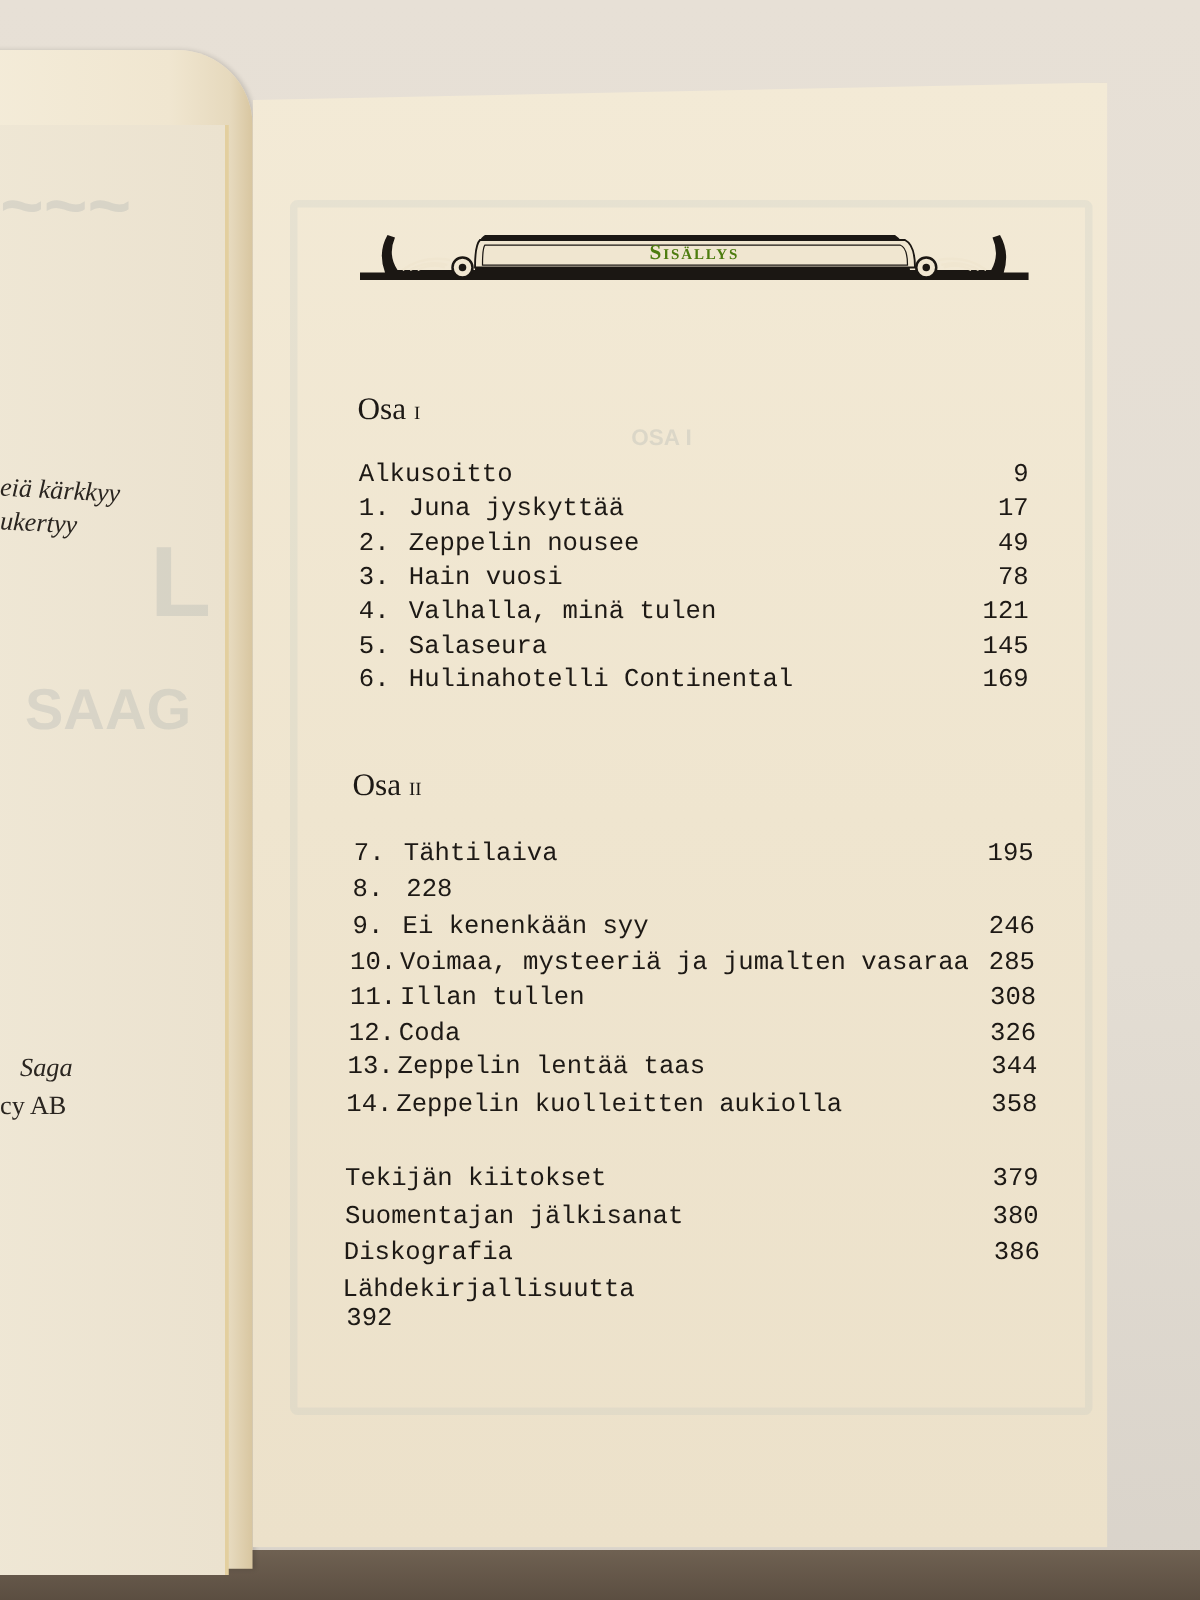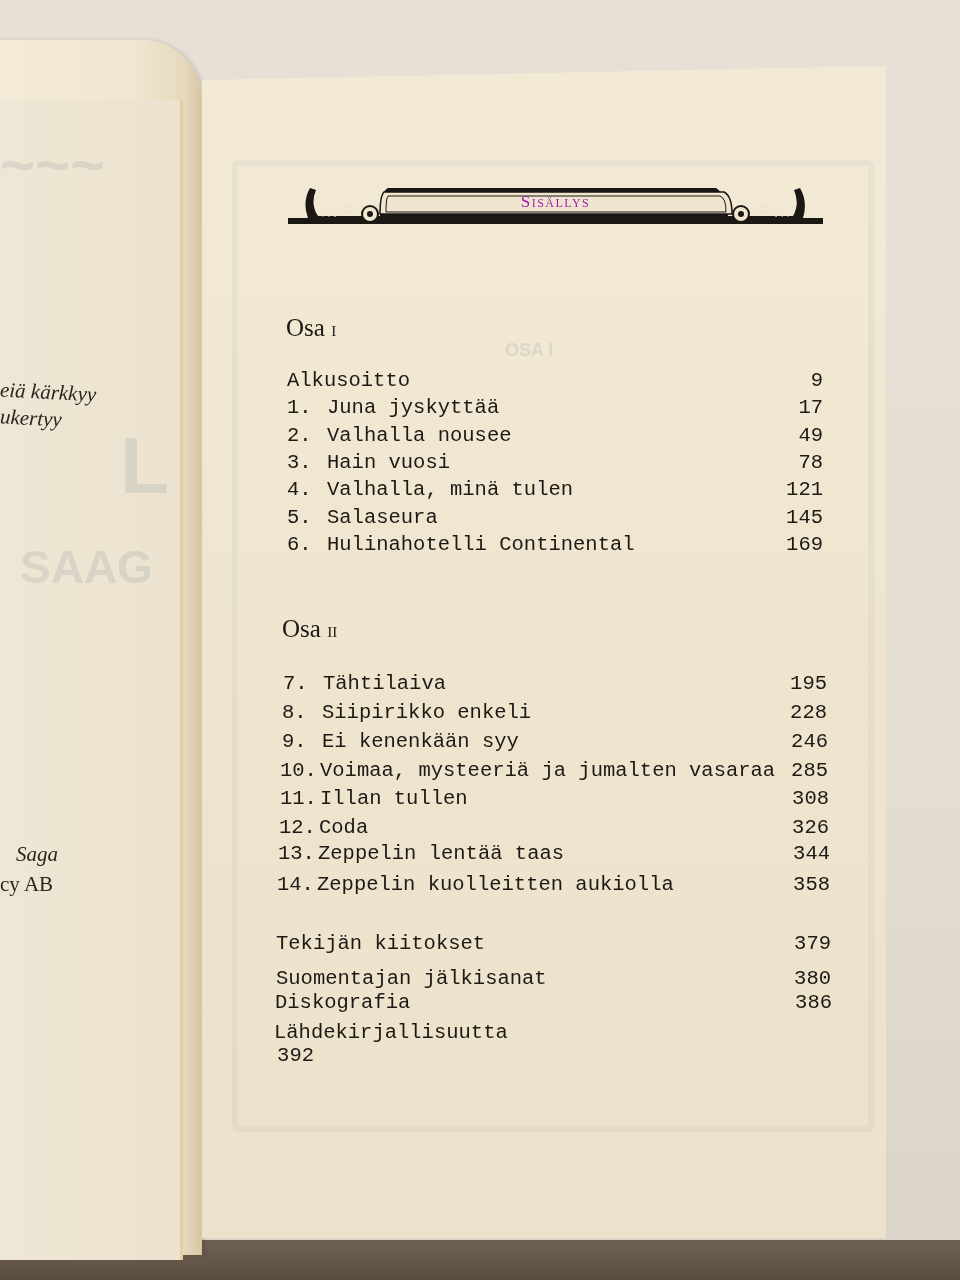--- a/index.html
+++ b/index.html
@@ -41,22 +41,22 @@
   .ghost-frame {
     position: absolute; left: 232px; top: 160px; width: 630px; height: 960px;
     border: 6px solid rgba(150,170,180,0.12); border-radius: 6px;
   }
   .banner {
     position: absolute; left: 288px; top: 178px; width: 535px; height: 52px;
   }
   .banner svg { position: absolute; left: 0; top: 0; }
   .banner-title {
     position: absolute; left: 0; width: 100%; top: 14px; text-align: center;
-    font-size: 17px; letter-spacing: 1.5px; font-variant: small-caps; color: #a21caf;
-    font-weight: normal;
+    font-size: 17px; letter-spacing: 1.5px; font-variant: small-caps; color: #4d7c0f;
+    font-weight: bold;
   }
   .part-heading {
     position: absolute; font-size: 25px; color: #1d1915;
   }
   .part-heading .sc { font-variant: small-caps; font-size: 22px; }
   .toc-row {
     position: absolute; height: 28px; font-size: 20.5px; color: #1d1915;
     display: flex; align-items: baseline; font-family: Liberation Mono, monospace;
   }
   .toc-num { display: inline-block; width: 40px; }
@@ -107,21 +107,21 @@
   <span class="toc-title">Alkusoitto</span>
   <span class="toc-page">9</span>
 </div>
 <div class="toc-row" style="left:287px;top:396px;width:536px;">
   <span class="toc-num">1.</span>
   <span class="toc-title">Juna jyskyttää</span>
   <span class="toc-page">17</span>
 </div>
 <div class="toc-row" style="left:287px;top:424px;width:536px;">
   <span class="toc-num">2.</span>
-  <span class="toc-title">Valhalla nousee</span>
+  <span class="toc-title">Zeppelin nousee</span>
   <span class="toc-page">49</span>
 </div>
 <div class="toc-row" style="left:287px;top:451px;width:536px;">
   <span class="toc-num">3.</span>
   <span class="toc-title">Hain vuosi</span>
   <span class="toc-page">78</span>
 </div>
 <div class="toc-row" style="left:287px;top:478px;width:536px;">
   <span class="toc-num">4.</span>
   <span class="toc-title">Valhalla, minä tulen</span>
@@ -143,21 +143,20 @@
   <span class="sc">ii</span>
 </div>
 
 <div class="toc-row" style="left:283px;top:672px;width:544px;">
   <span class="toc-num">7.</span>
   <span class="toc-title">Tähtilaiva</span>
   <span class="toc-page">195</span>
 </div>
 <div class="toc-row" style="left:282px;top:701px;width:545px;">
   <span class="toc-num">8.</span>
-  <span class="toc-title">Siipirikko enkeli</span>
   <span class="toc-page">228</span>
 </div>
 <div class="toc-row" style="left:282px;top:730px;width:546px;">
   <span class="toc-num">9.</span>
   <span class="toc-title">Ei kenenkään syy</span>
   <span class="toc-page">246</span>
 </div>
 <div class="toc-row" style="left:280px;top:759px;width:548px;">
   <span class="toc-num">10.</span>
   <span class="toc-title">Voimaa, mysteeriä ja jumalten vasaraa</span>
@@ -181,21 +180,21 @@
 <div class="toc-row" style="left:277px;top:873px;width:553px;">
   <span class="toc-num">14.</span>
   <span class="toc-title">Zeppelin kuolleitten aukiolla</span>
   <span class="toc-page">358</span>
 </div>
 
 <div class="toc-row" style="left:276px;top:932px;width:555px;">
   <span class="toc-title">Tekijän kiitokset</span>
   <span class="toc-page">379</span>
 </div>
-<div class="toc-row" style="left:276px;top:962px;width:555px;align-items:flex-end;">
+<div class="toc-row" style="left:276px;top:962px;width:555px;">
   <span class="toc-title">Suomentajan jälkisanat</span>
   <span class="toc-page">380</span>
 </div>
 <div class="toc-row" style="left:275px;top:991px;width:557px;">
   <span class="toc-title">Diskografia</span>
   <span class="toc-page">386</span>
 </div>
 <div class="toc-row" style="left:274px;top:1021px;width:559px;flex-direction:column;">
   <span class="toc-title">Lähdekirjallisuutta</span>
   <span class="toc-page">392</span>

